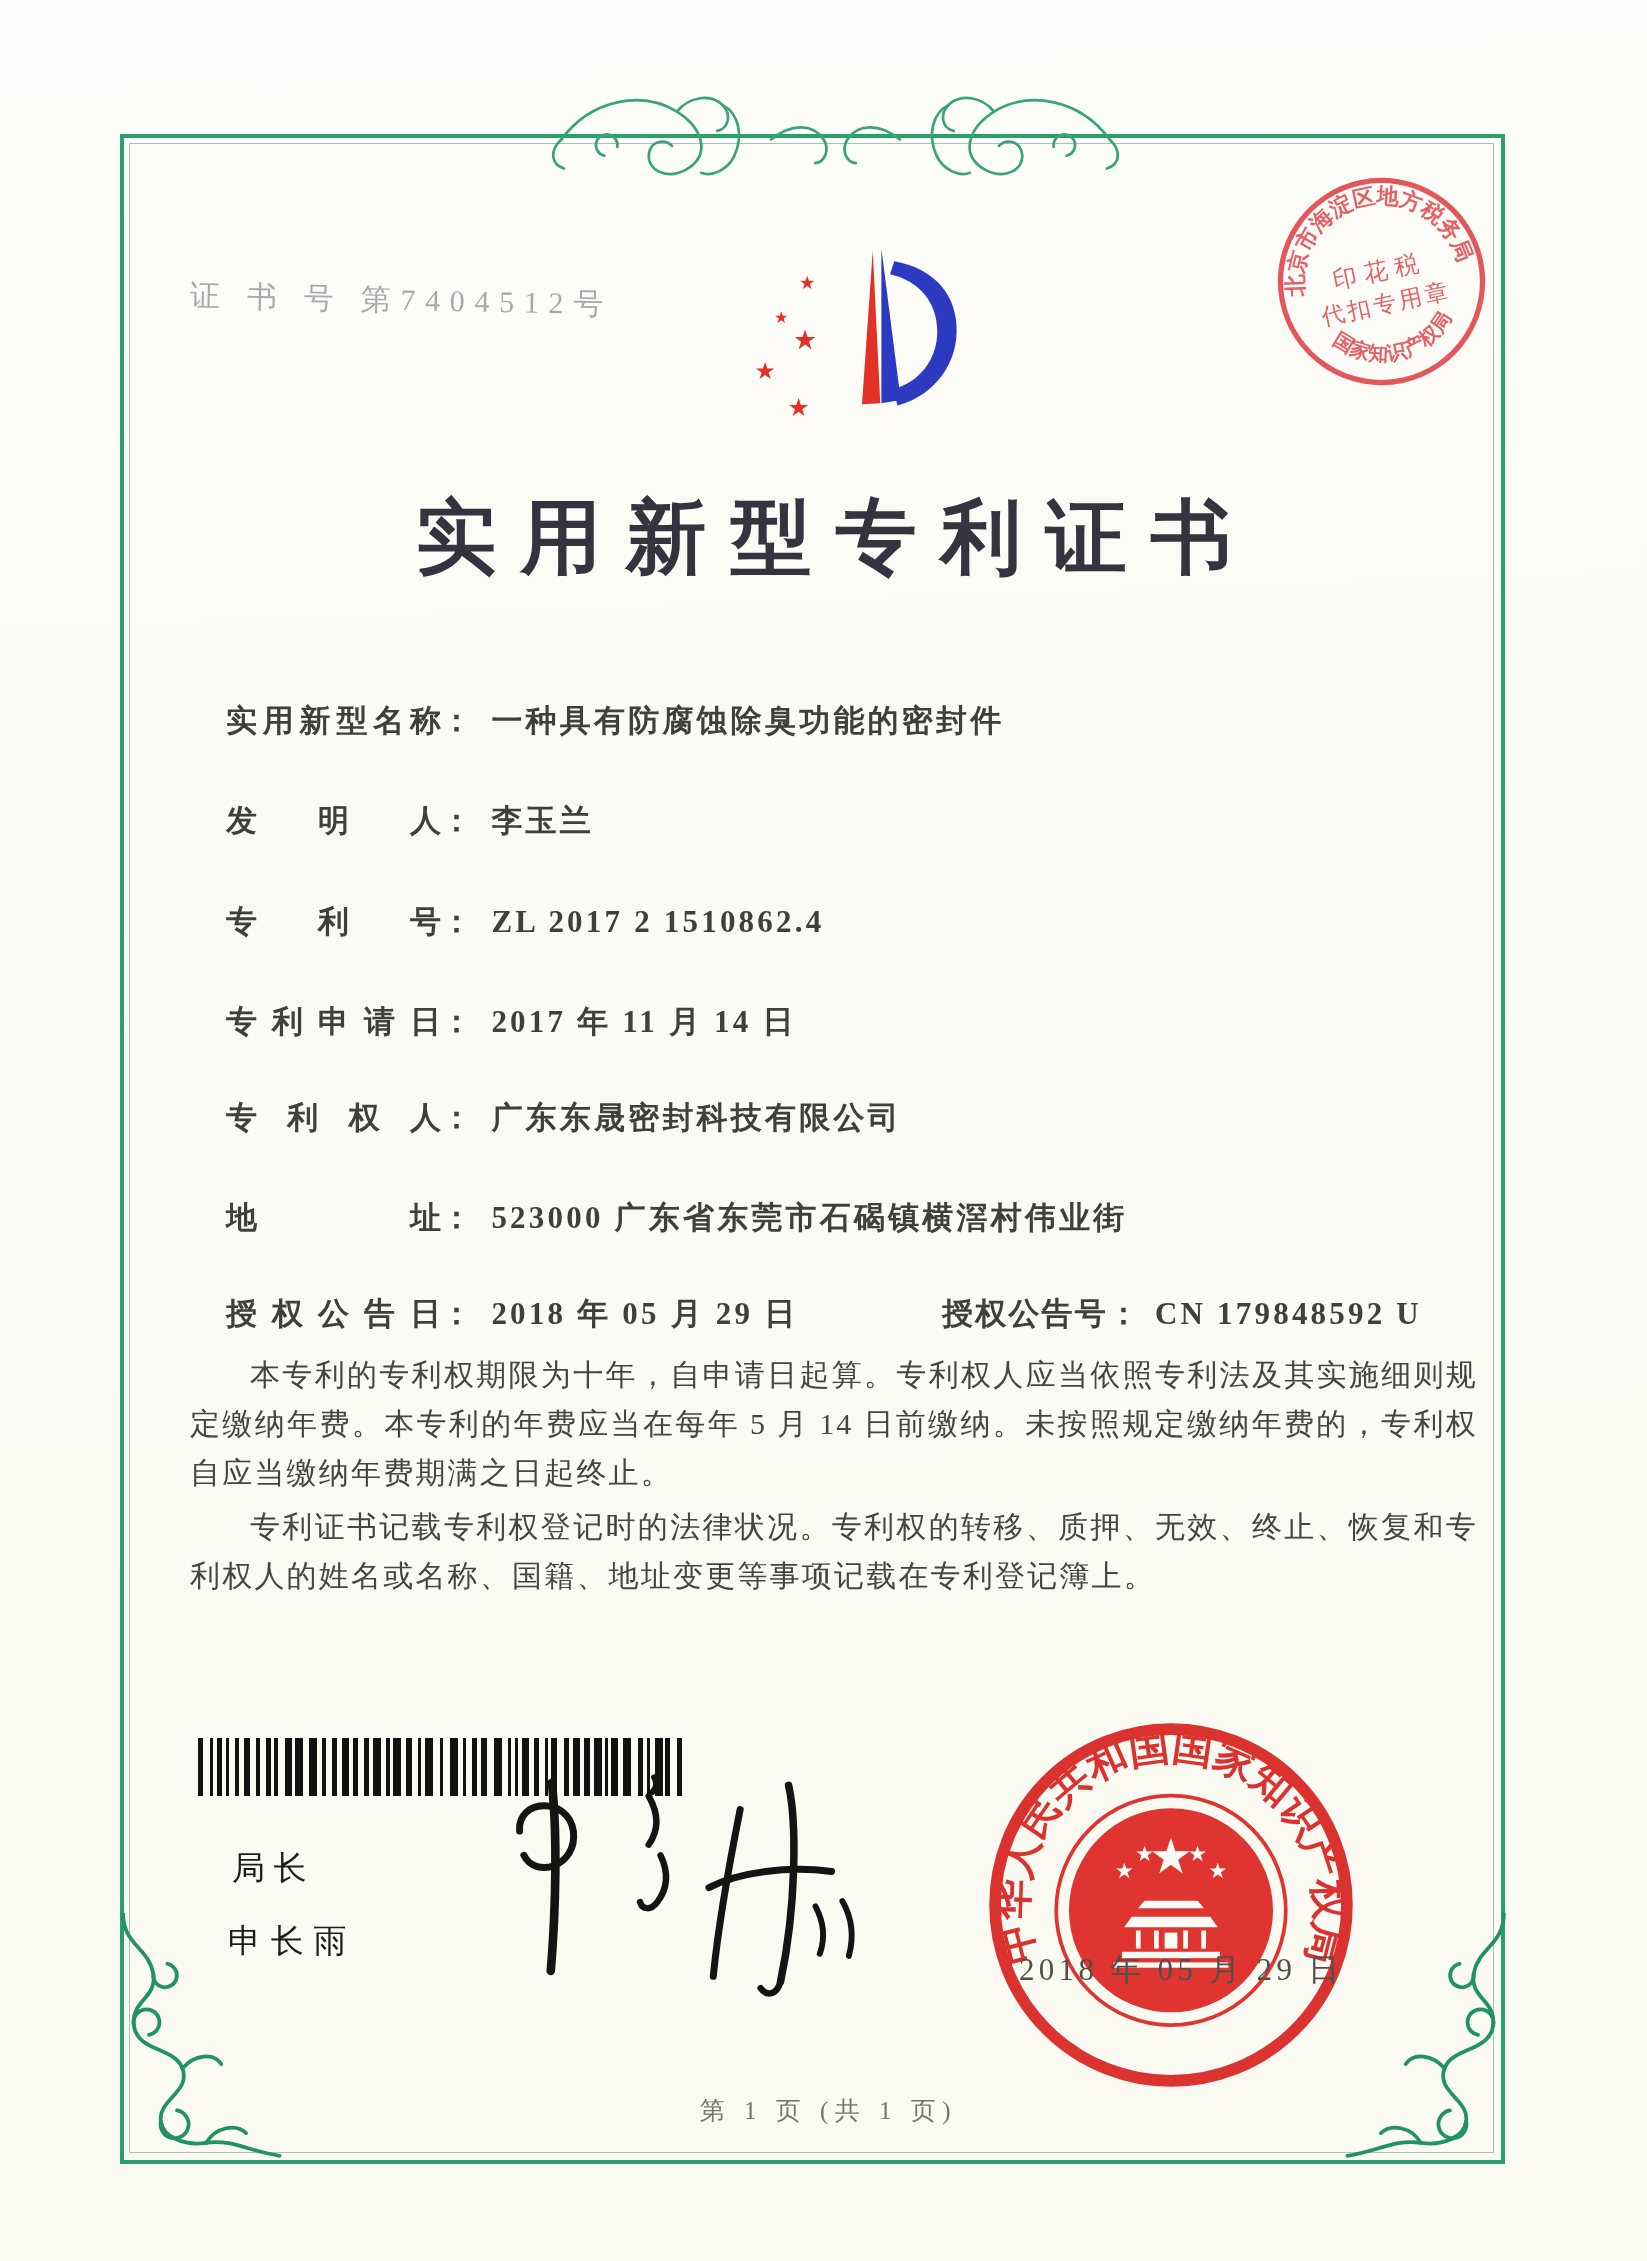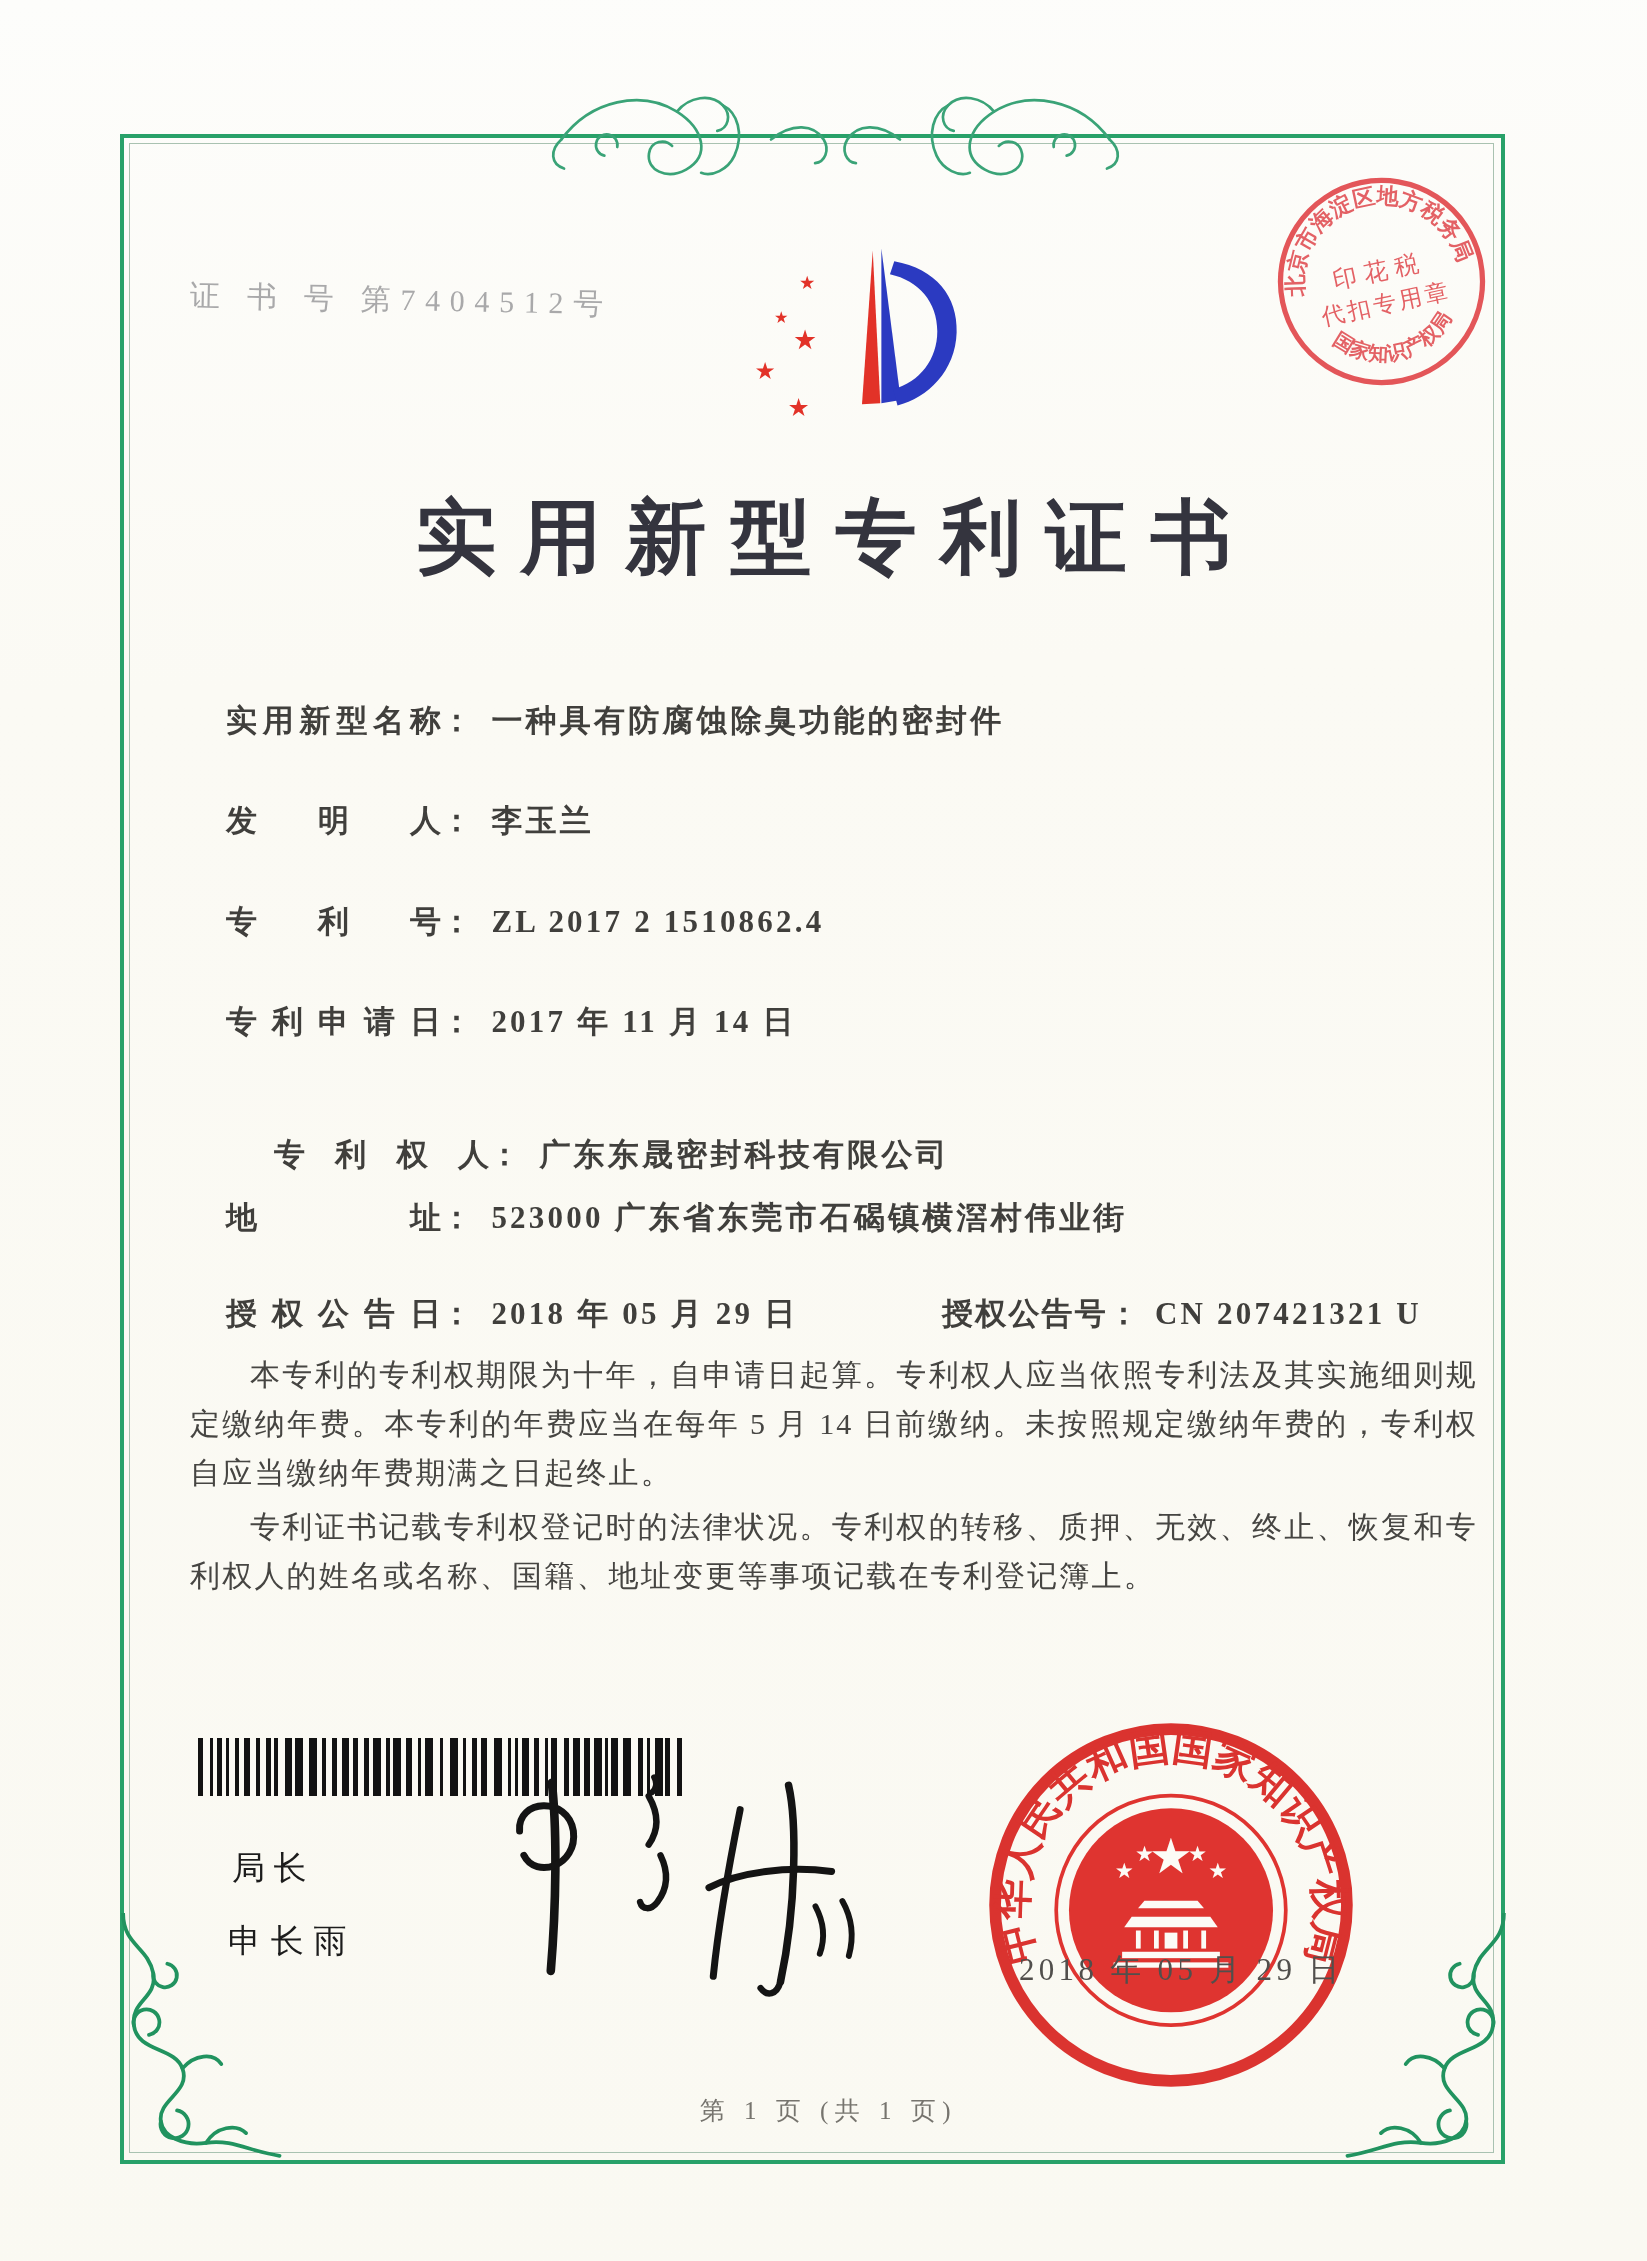--- a/index.html
+++ b/index.html
@@ -167,30 +167,30 @@
     </div>
     <div class="frow" style="top:800px;">
       <span class="lbl">发明人</span><span class="colon">：</span><span class="val">李玉兰</span>
     </div>
     <div class="frow" style="top:901px;">
       <span class="lbl">专利号</span><span class="colon">：</span><span class="val">ZL 2017 2 1510862.4</span>
     </div>
     <div class="frow" style="top:1001px;">
       <span class="lbl">专利申请日</span><span class="colon">：</span><span class="val">2017 年 11 月 14 日</span>
     </div>
-    <div class="frow" style="top:1134px;margin-left:48px;">
+    <div class="frow" style="top:1097px;">
       <span class="lbl">专利权人</span><span class="colon">：</span><span class="val">广东东晟密封科技有限公司</span>
     </div>
     <div class="frow" style="top:1197px;">
       <span class="lbl">地址</span><span class="colon">：</span><span class="val">523000 广东省东莞市石碣镇横滘村伟业街</span>
     </div>
     <div class="frow" style="top:1293px;">
       <span class="lbl">授权公告日</span><span class="colon">：</span><span class="val">2018 年 05 月 29 日</span>
       <span class="col2">
-        <span class="lbl2">授权公告号</span><span>：</span><span class="val">CN 207421321 U</span>
+        <span class="lbl2">授权公告号</span><span>：</span><span class="val">CN 179848592 U</span>
       </span>
     </div>
   </div>
 
   <div class="body-text">
     <p>本专利的专利权期限为十年，自申请日起算。专利权人应当依照专利法及其实施细则规定缴纳年费。本专利的年费应当在每年 5 月 14 日前缴纳。未按照规定缴纳年费的，专利权自应当缴纳年费期满之日起终止。</p>
     <p>专利证书记载专利权登记时的法律状况。专利权的转移、质押、无效、终止、恢复和专利权人的姓名或名称、国籍、地址变更等事项记载在专利登记簿上。</p>
   </div>
 
   <div class="barcode" id="barcode"><i style="width:4.8px;background:#121212"></i><i style="width:6.8px;background:transparent"></i><i style="width:3.2px;background:#121212"></i><i style="width:4.2px;background:transparent"></i><i style="width:4.8px;background:#121212"></i><i style="width:4.2px;background:transparent"></i><i style="width:3.2px;background:#121212"></i><i style="width:5.5px;background:transparent"></i><i style="width:4.8px;background:#121212"></i><i style="width:4.2px;background:transparent"></i><i style="width:6.5px;background:#121212"></i><i style="width:5.5px;background:transparent"></i><i style="width:4.8px;background:#121212"></i><i style="width:5.5px;background:transparent"></i><i style="width:4.8px;background:#121212"></i><i style="width:2.9px;background:transparent"></i><i style="width:4.8px;background:#121212"></i><i style="width:6.8px;background:transparent"></i><i style="width:6.5px;background:#121212"></i><i style="width:2.9px;background:transparent"></i><i style="width:8px;background:#121212"></i><i style="width:6.8px;background:transparent"></i><i style="width:8px;background:#121212"></i><i style="width:4.2px;background:transparent"></i><i style="width:4.8px;background:#121212"></i><i style="width:5.5px;background:transparent"></i><i style="width:4.8px;background:#121212"></i><i style="width:5.5px;background:transparent"></i><i style="width:6.5px;background:#121212"></i><i style="width:4.2px;background:transparent"></i><i style="width:4.8px;background:#121212"></i><i style="width:6.8px;background:transparent"></i><i style="width:4.8px;background:#121212"></i><i style="width:4.2px;background:transparent"></i><i style="width:8px;background:#121212"></i><i style="width:4.2px;background:transparent"></i><i style="width:4.8px;background:#121212"></i><i style="width:2.9px;background:transparent"></i><i style="width:8px;background:#121212"></i><i style="width:4.2px;background:transparent"></i><i style="width:6.5px;background:#121212"></i><i style="width:5.5px;background:transparent"></i><i style="width:3.2px;background:#121212"></i><i style="width:4.2px;background:transparent"></i><i style="width:8px;background:#121212"></i><i style="width:6.8px;background:transparent"></i><i style="width:3.2px;background:#121212"></i><i style="width:6.8px;background:transparent"></i><i style="width:8px;background:#121212"></i><i style="width:5.5px;background:transparent"></i><i style="width:3.2px;background:#121212"></i><i style="width:5.5px;background:transparent"></i><i style="width:4.8px;background:#121212"></i><i style="width:4.2px;background:transparent"></i><i style="width:6.5px;background:#121212"></i><i style="width:6.8px;background:transparent"></i><i style="width:8px;background:#121212"></i><i style="width:5.5px;background:transparent"></i><i style="width:3.2px;background:#121212"></i><i style="width:4.2px;background:transparent"></i><i style="width:3.2px;background:#121212"></i><i style="width:4.2px;background:transparent"></i><i style="width:6.5px;background:#121212"></i><i style="width:5.5px;background:transparent"></i><i style="width:4.8px;background:#121212"></i><i style="width:5.5px;background:transparent"></i><i style="width:3.2px;background:#121212"></i><i style="width:2.9px;background:transparent"></i><i style="width:6.5px;background:#121212"></i><i style="width:6.8px;background:transparent"></i><i style="width:4.8px;background:#121212"></i><i style="width:4.2px;background:transparent"></i><i style="width:6.5px;background:#121212"></i><i style="width:4.2px;background:transparent"></i><i style="width:6.5px;background:#121212"></i><i style="width:4.2px;background:transparent"></i><i style="width:8px;background:#121212"></i><i style="width:2.9px;background:transparent"></i><i style="width:3.2px;background:#121212"></i><i style="width:2.9px;background:transparent"></i><i style="width:6.5px;background:#121212"></i><i style="width:5.5px;background:transparent"></i><i style="width:8px;background:#121212"></i><i style="width:6.8px;background:transparent"></i><i style="width:4.8px;background:#121212"></i><i style="width:4.2px;background:transparent"></i><i style="width:3.2px;background:#121212"></i><i style="width:4.2px;background:transparent"></i><i style="width:8px;background:#121212"></i><i style="width:2.9px;background:transparent"></i><i style="width:4.8px;background:#121212"></i><i style="width:6.8px;background:transparent"></i><i style="width:4.8px;background:#121212"></i></div>

